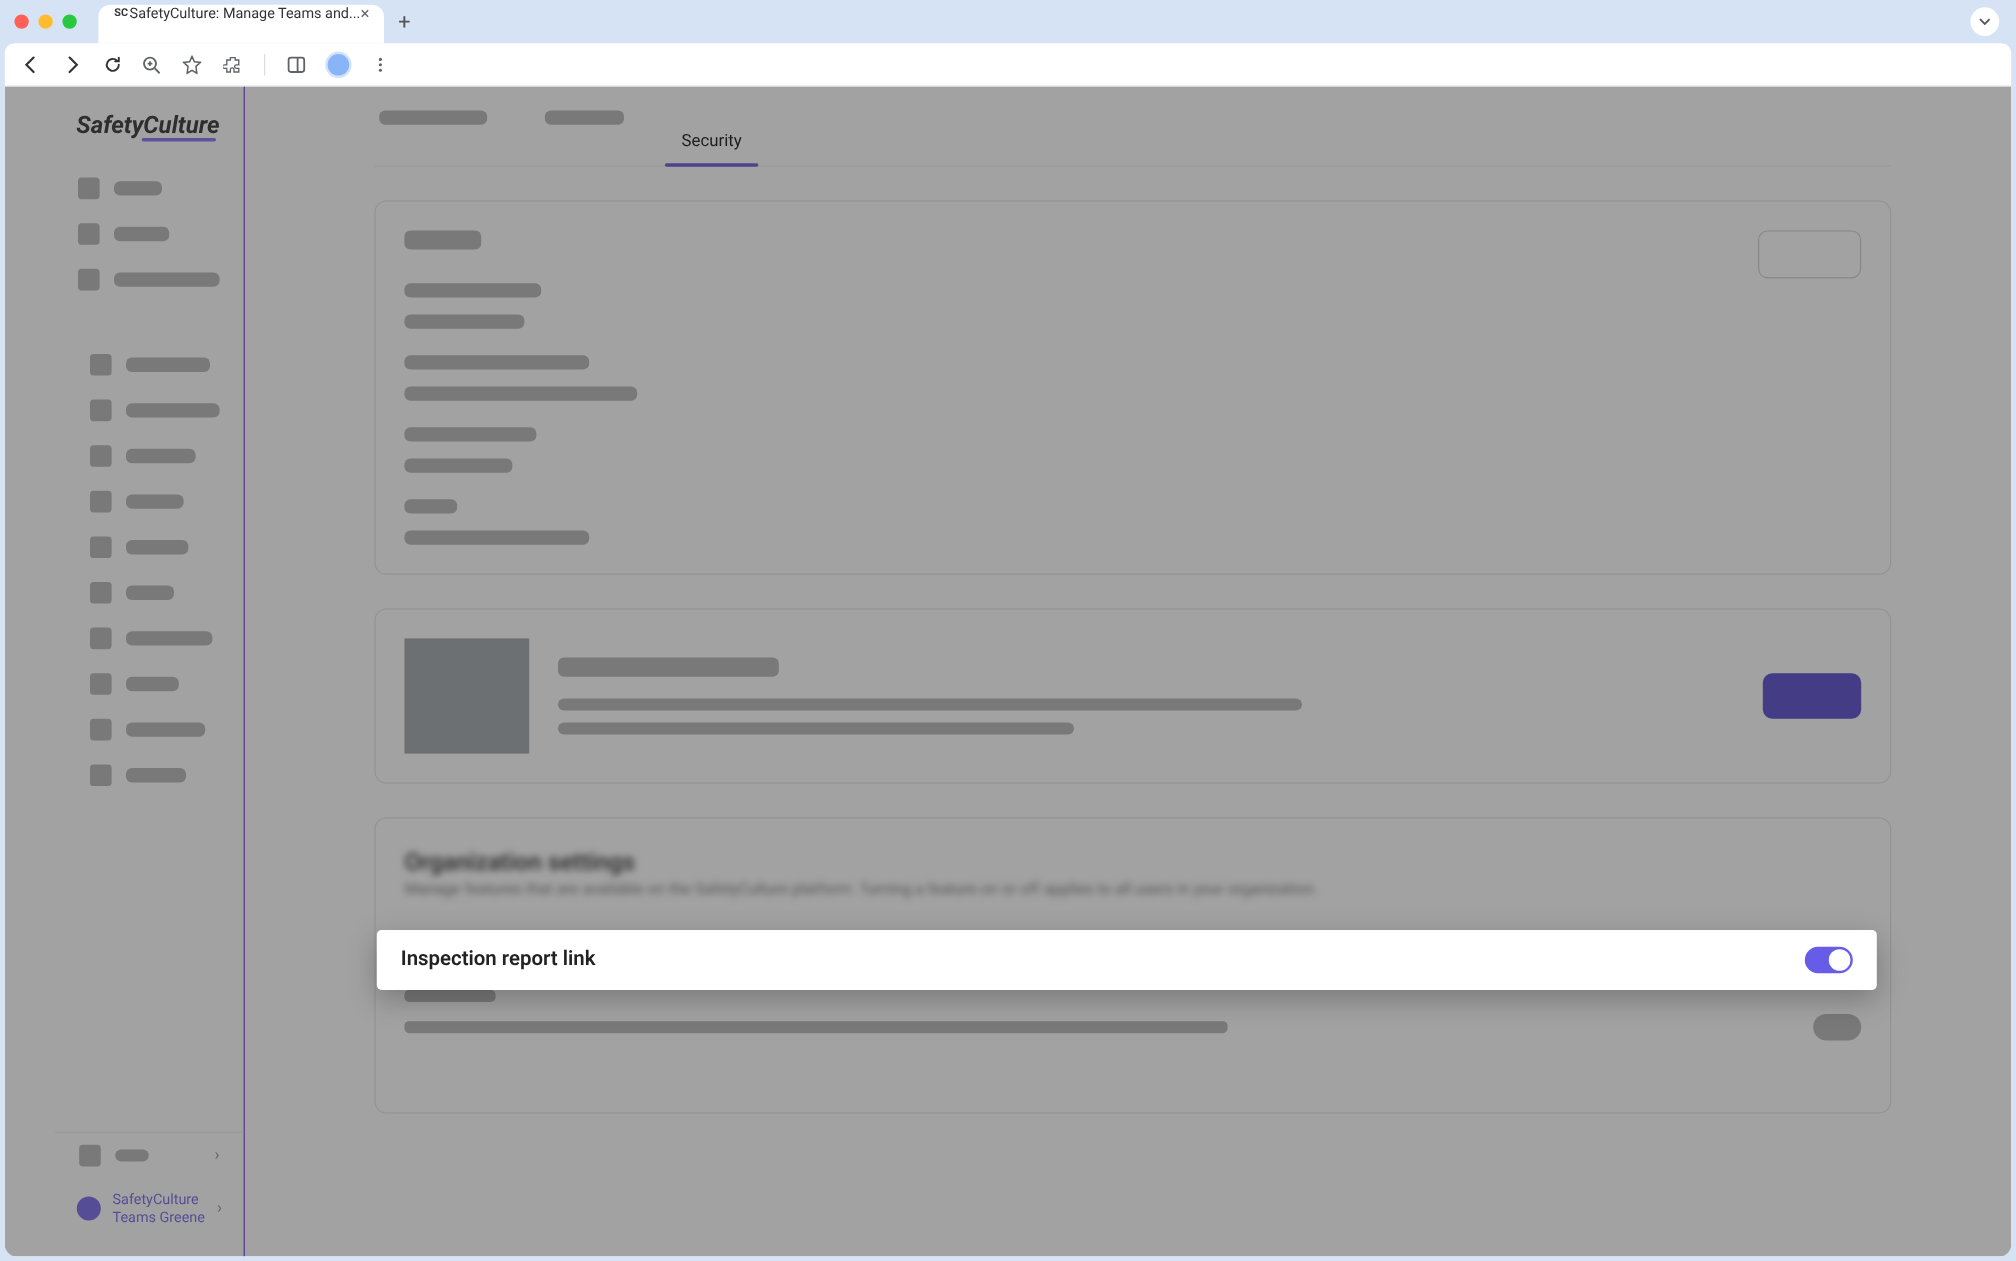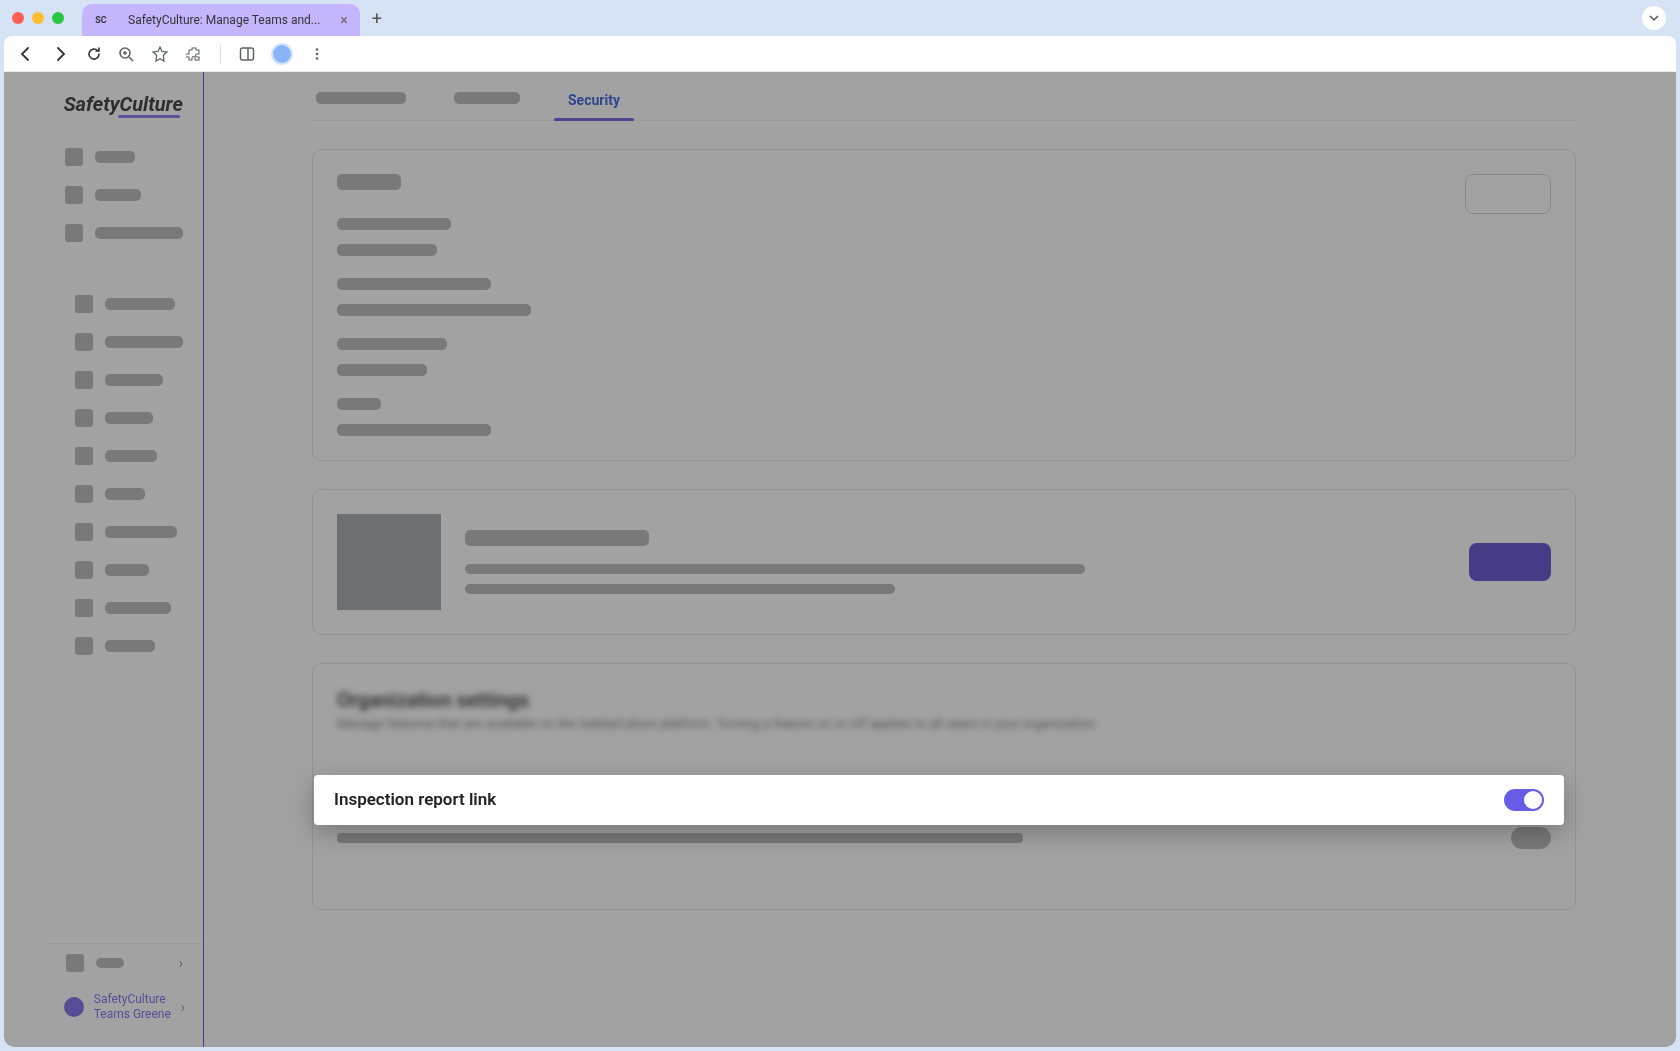--- a/index.html
+++ b/index.html
@@ -33,27 +33,26 @@
       width: 12px;
       height: 12px;
       border-radius: 50%;
       display: block;
     }
     .tl-red { background: #ff5f57; }
     .tl-yellow { background: #febc2e; }
     .tl-green { background: #28c840; }
     .tab {
       margin-left: 18px;
-      background: #c4b5fd;
+      background: #ffffff;
       height: 32px;
       border-radius: 10px 10px 0 0;
       display: flex;
-      align-items: center;
       padding: 0 12px;
-      gap: 20px;
+      gap: 0;
       min-width: 200px;
       margin-top: 4px;
     }
     .tab-favicon {
       width: 14px;
       height: 14px;
       font-size: 9px;
       font-weight: bold;
       display: flex;
       align-items: center;
@@ -293,23 +292,24 @@
       padding: 8px 4px 12px;
       position: relative;
     }
     .tab-ph {
       height: 12px;
       width: 90px;
       background: #b0b0b0;
       border-radius: 5px;
     }
     .tab-item.active {
-      color: #1d4ed8;
-      font-weight: 700;
+      color: #000000;
+      font-weight: 400;
       font-size: 14px;
+      margin-top: 18px;
     }
     .tab-item.active::after {
       content: "";
       position: absolute;
       left: -10px;
       right: -10px;
       bottom: -1px;
       height: 3px;
       background: #5b4ed6;
       border-radius: 2px;

